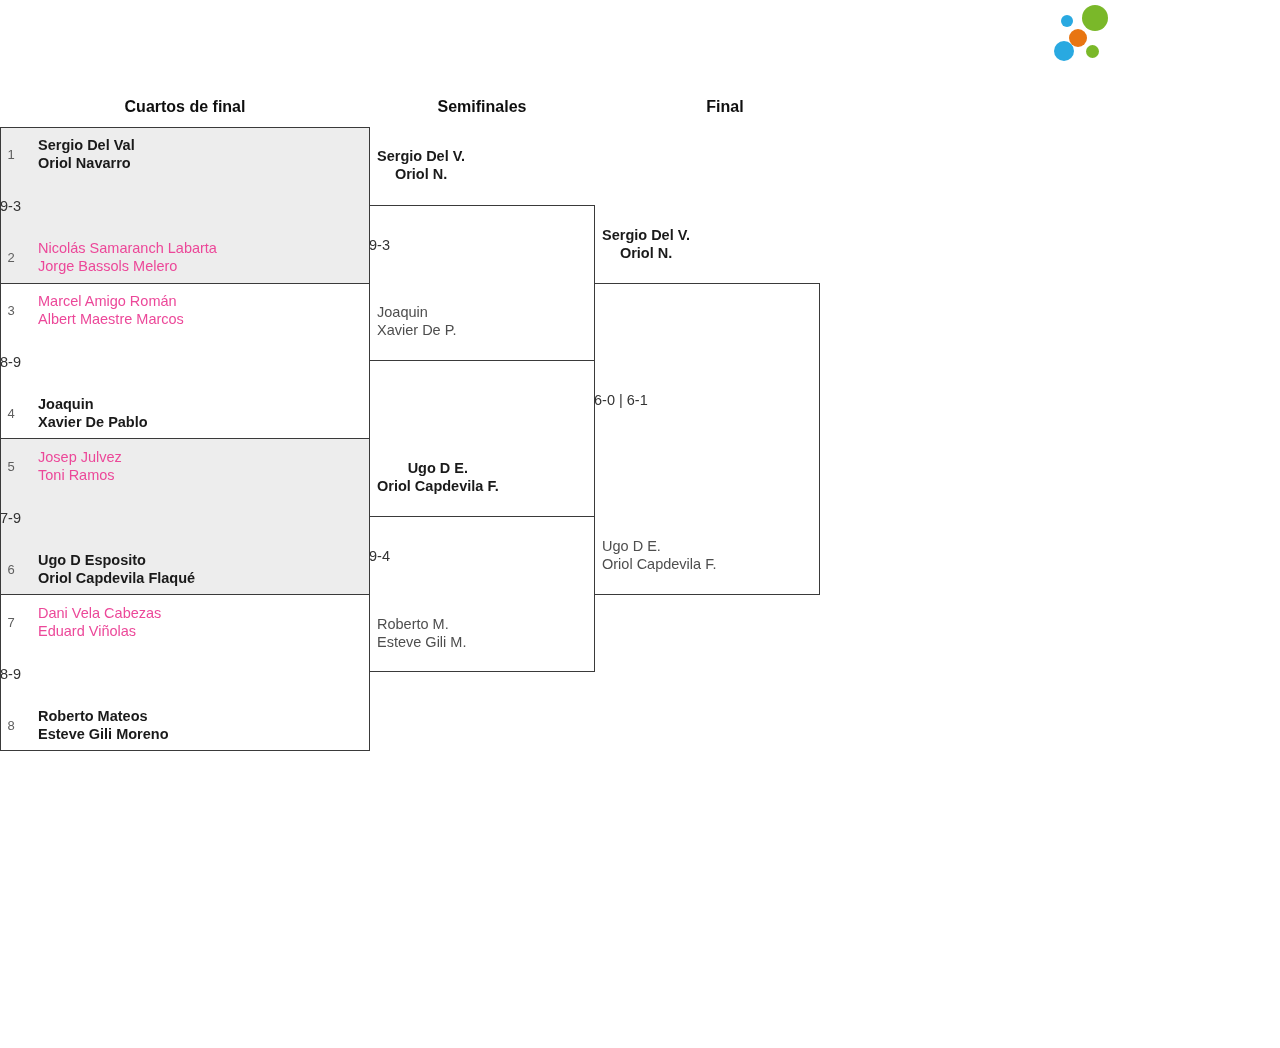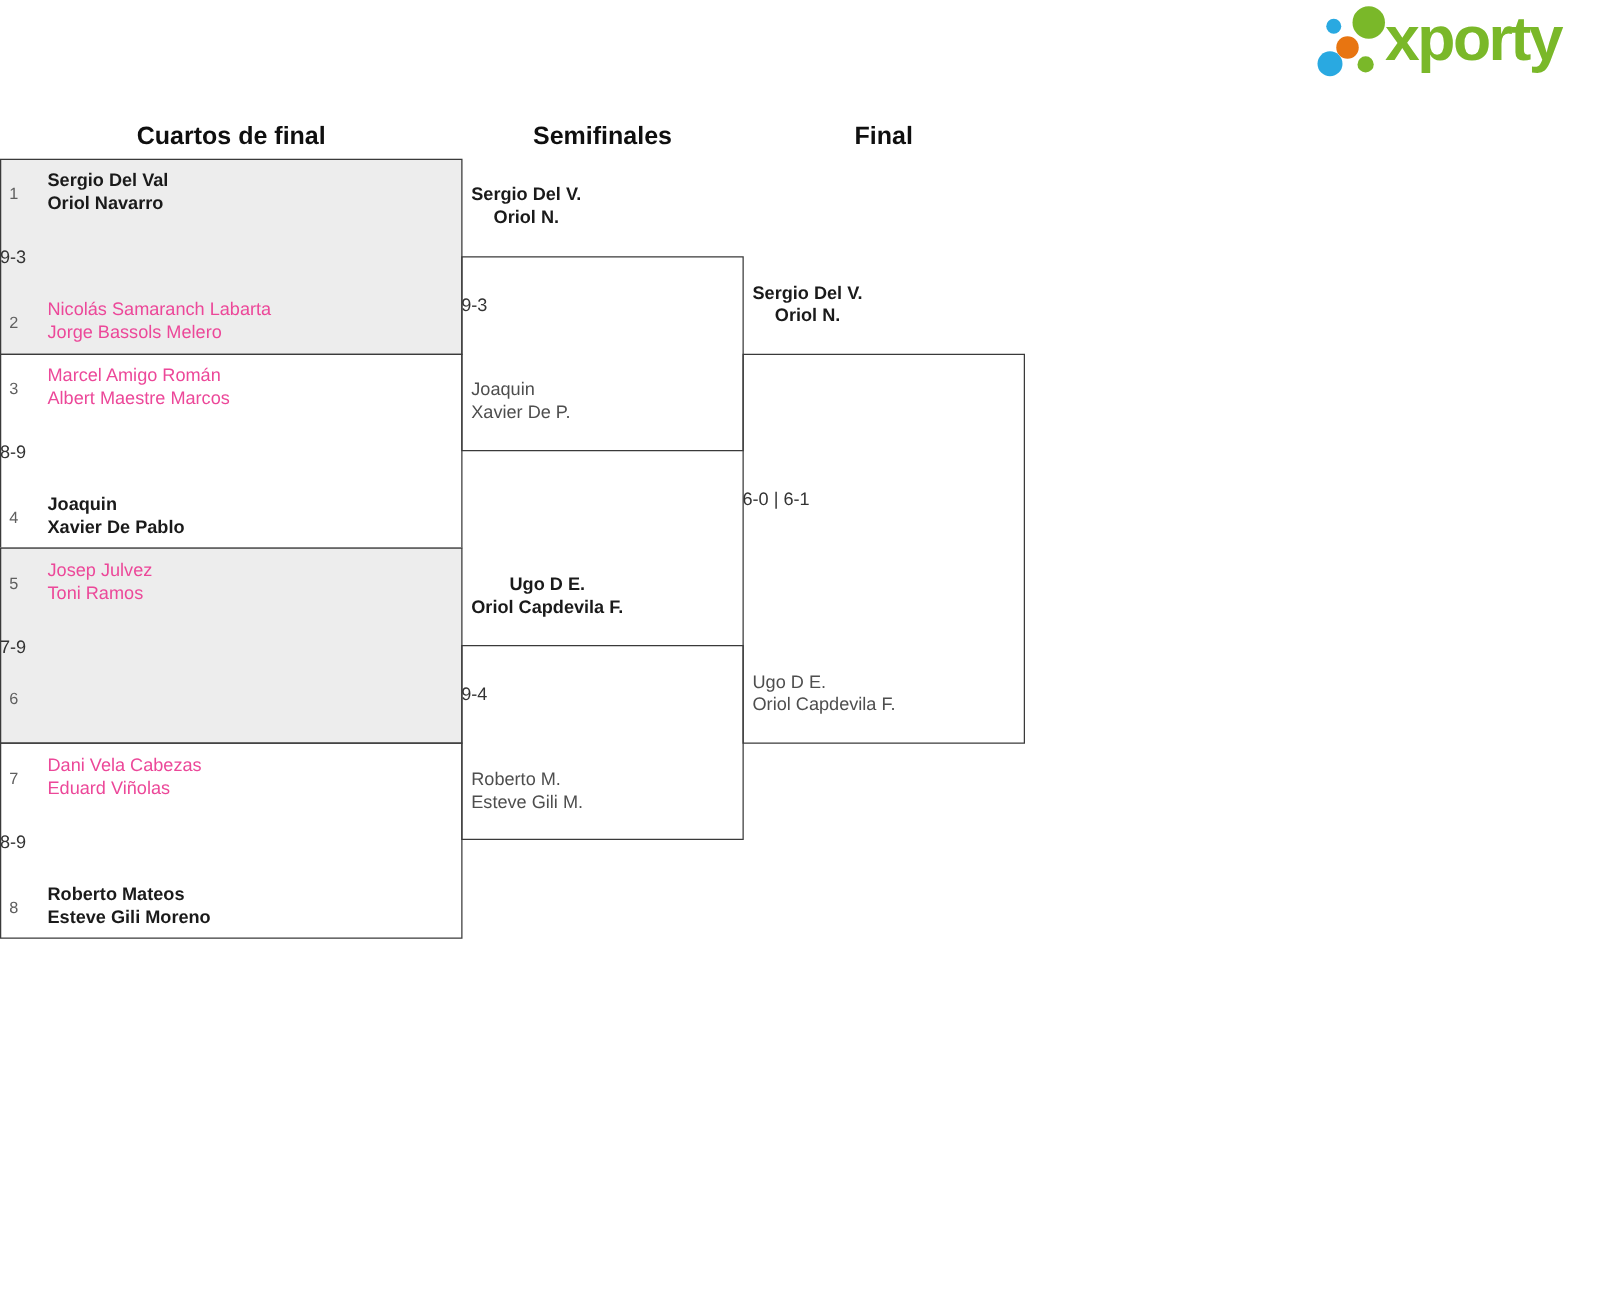--- a/index.html
+++ b/index.html
@@ -29,21 +29,21 @@
   .wordmark {
     position: absolute; left: 58px; top: 2px;
     font-size: 50px; font-weight: 700; letter-spacing: -2px;
     color: #7ab829;
   }
 
   
   .round-h {
     top: 98px; height: 18px;
     text-align: center;
-    font-size: 20px; font-weight: 700; color: #0f0f0f;
+    font-size: 16px; font-weight: 700; color: #0f0f0f;
   }
 
   
   .box { border: 1px solid #3a3a3a; box-sizing: border-box; background: transparent; }
   .qf  { left: 0; width: 370px; }
   .qf-gray { background: #ededed; }
 
   
   .team { left: 2px; width: 366px; display: flex; align-items: center; }
   .seed {
@@ -70,26 +70,25 @@
 
 <div class="abs title">
 </div>
 
 <a class="abs logo">
   <span class="dot dot-green-big"></span>
   <span class="dot dot-blue-small"></span>
   <span class="dot dot-orange"></span>
   <span class="dot dot-blue-big"></span>
   <span class="dot dot-green-small"></span>
-  <span class="wordmark">xporty</span>
 </a>
 
 <div class="abs round-h" style="left:0;width:370px">Cuartos de final</div>
 <div class="abs round-h" style="left:369px;width:226px">Semifinales</div>
-<div class="abs round-h" style="left:594px;width:226px">Final</div>
+<div class="abs round-h" style="left:612px;width:226px">Final</div>
 
 <div class="abs box qf qf-gray" style="top:127px;height:157px"></div>
 <div class="abs box qf" style="top:283px;height:156px"></div>
 <div class="abs box qf qf-gray" style="top:438px;height:157px"></div>
 <div class="abs box qf" style="top:594px;height:157px"></div>
 
 <div class="abs box" style="left:369px;top:205px;width:226px;height:156px"></div>
 <div class="abs box" style="left:369px;top:516px;width:226px;height:156px"></div>
 <div class="abs box" style="left:594px;top:283px;width:226px;height:312px"></div>
 
@@ -128,20 +127,24 @@
 <div class="abs team t-loser" style="top:448px">
   <span class="seed">5</span>
   <span class="names">
     <div>Josep Julvez</div>
     <div>Toni Ramos</div>
   </span>
 </div>
 <div class="abs qscore" style="top:510px">7-9</div>
 <div class="abs team t-winner" style="top:551px">
   <span class="seed">6</span>
+  <span class="names">
+    <div>Ugo D Esposito</div>
+    <div>Oriol Capdevila Flaqué</div>
+  </span>
 </div>
 
 <div class="abs team t-loser" style="top:604px">
   <span class="seed">7</span>
   <span class="names">
     <div>Dani Vela Cabezas</div>
     <div>Eduard Viñolas</div>
   </span>
 </div>
 <div class="abs qscore" style="top:666px">8-9</div>

